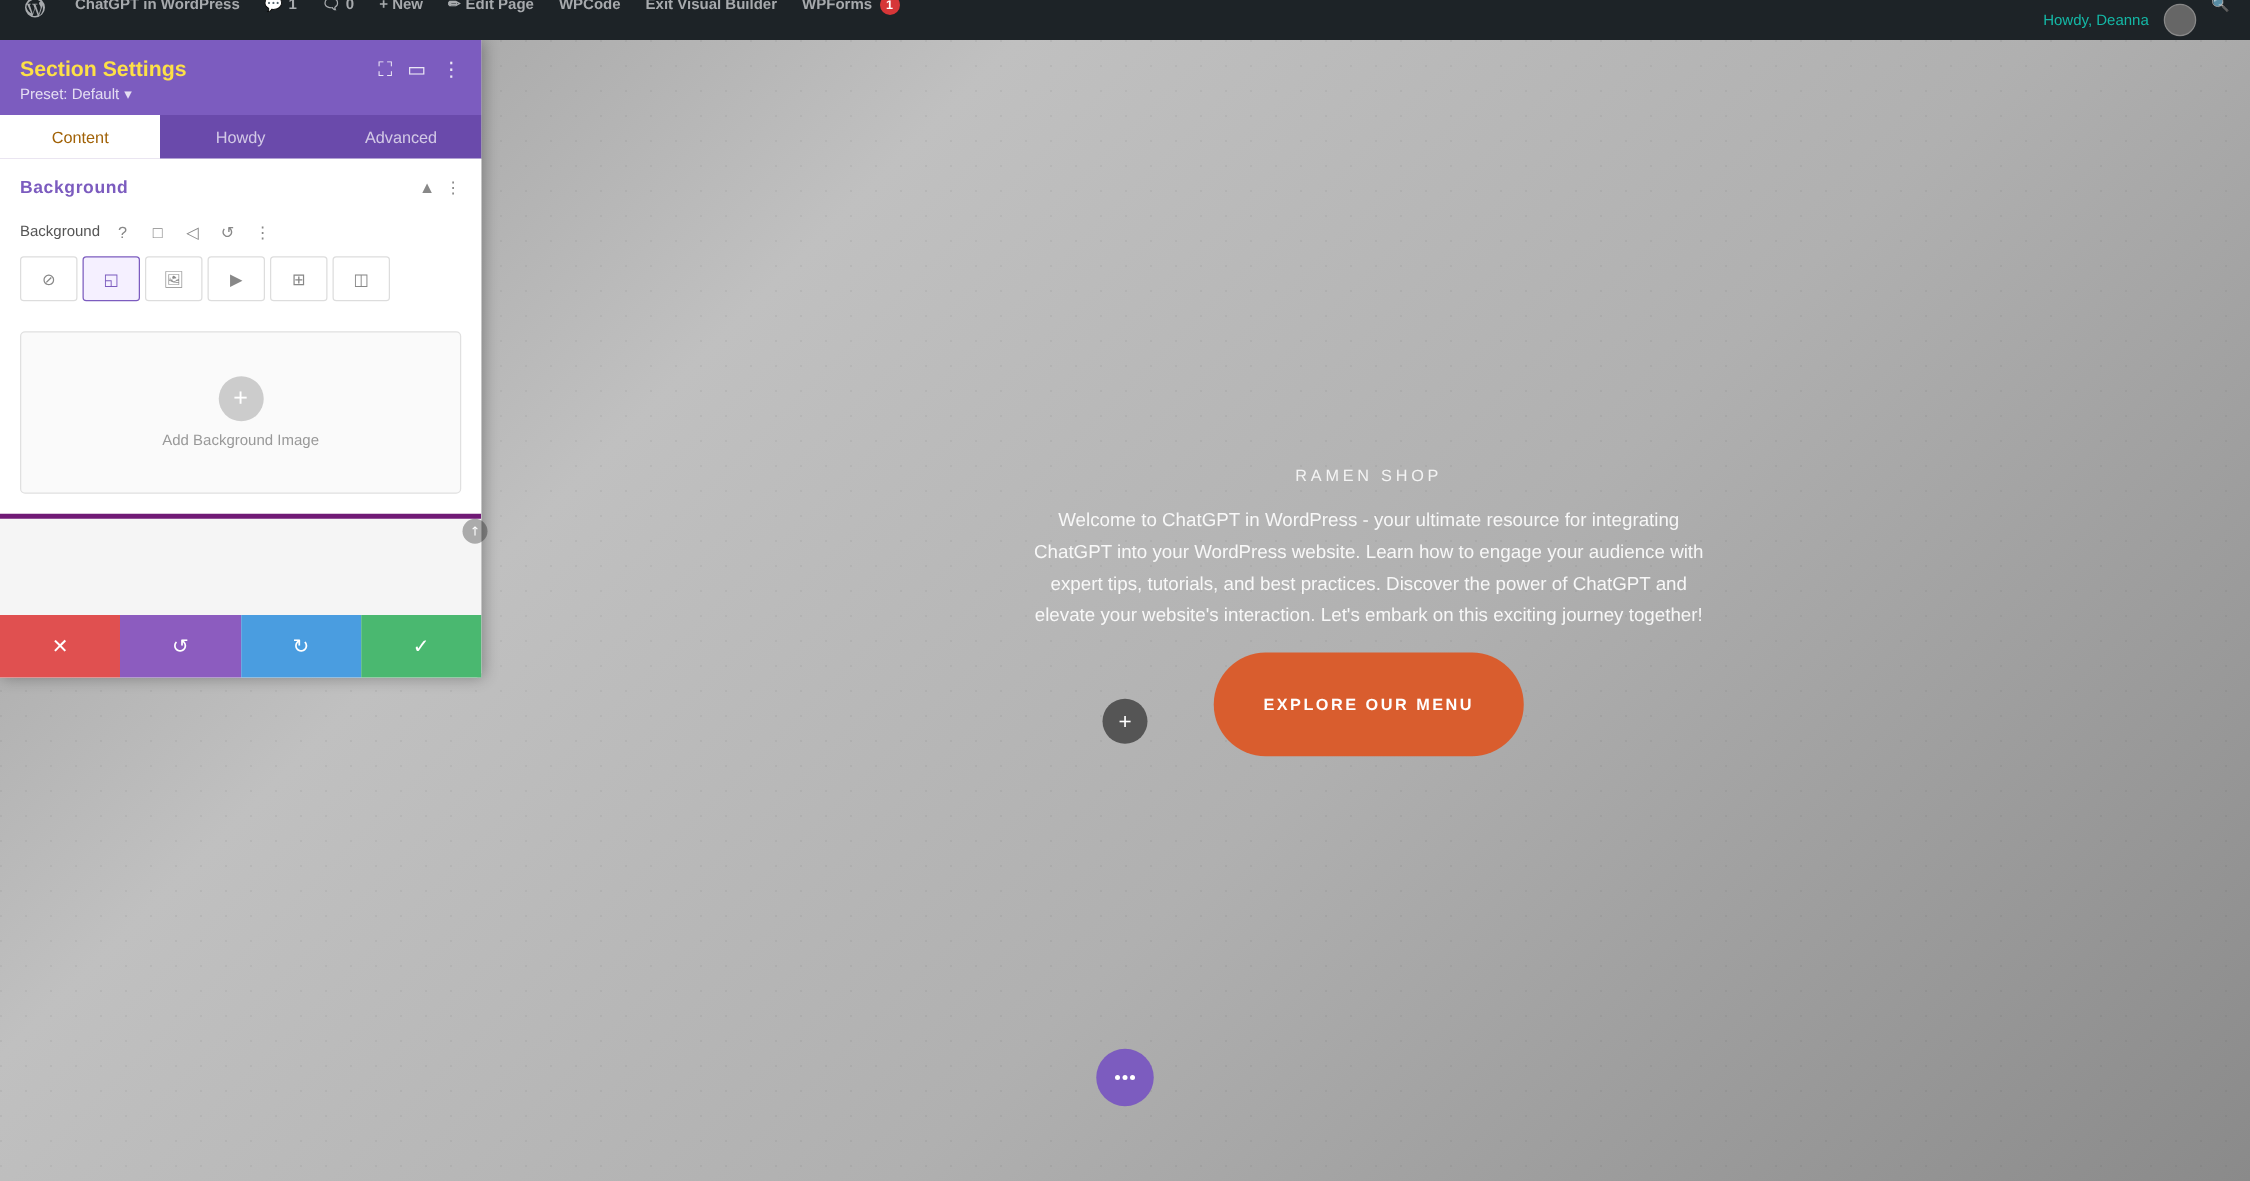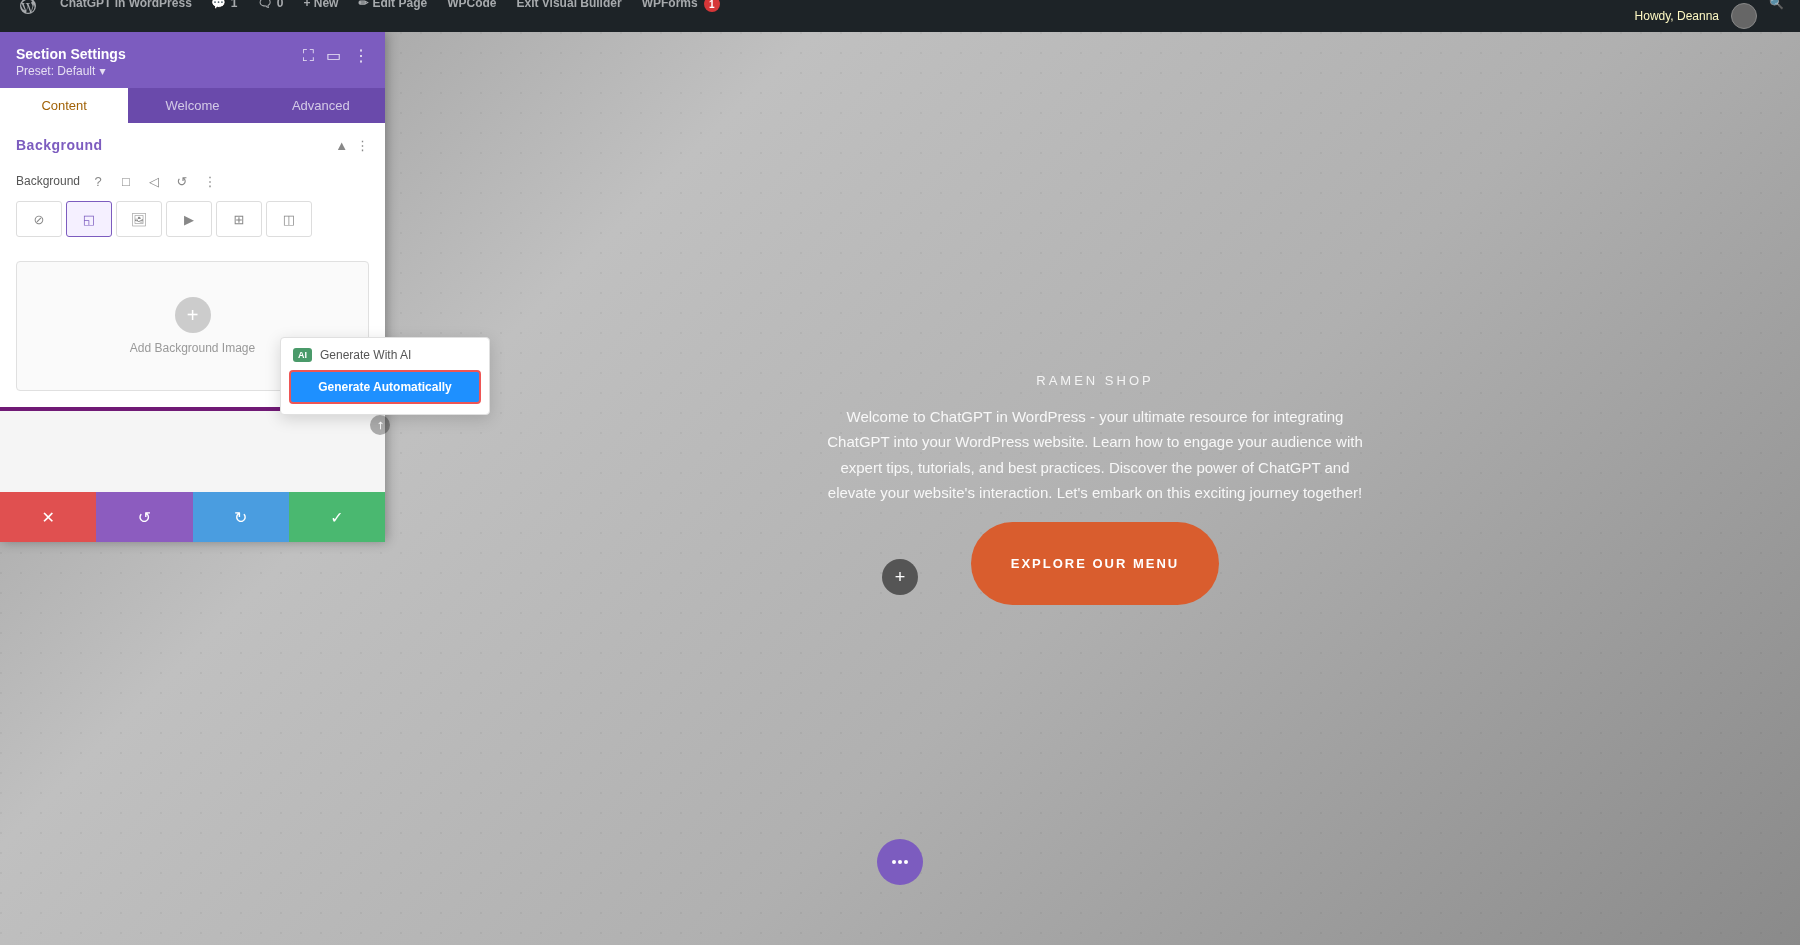--- a/index.html
+++ b/index.html
@@ -49,21 +49,21 @@
       margin-left: 2px;
     }
     .admin-bar-right {
       display: flex;
       align-items: center;
       gap: 4px;
       color: #a7aaad;
       font-size: 12px;
     }
     .admin-bar-right .admin-bar-item { color: #a7aaad; }
-    .howdy { color: #fef9c3; font-size: 12px; padding: 0 8px; }
+    .howdy { color: #14b8a6; font-size: 12px; padding: 0 8px; }
     .avatar-placeholder {
       width: 26px; height: 26px;
       background: #666;
       border-radius: 50%;
       border: 1px solid #888;
     }
 
     
     .main-area {
       position: relative;
@@ -182,22 +182,22 @@
       border-radius: 0 0 4px 0;
     }
     .panel-header {
       background: #7c5cbf;
       padding: 14px 16px 10px;
       display: flex;
       align-items: flex-start;
       justify-content: space-between;
     }
     .panel-title {
-      color: #ffffff;
-      font-size: 14px;
+      color: #fde047;
+      font-size: 17px;
       font-weight: 600;
     }
     .panel-preset {
       color: rgba(255,255,255,0.8);
       font-size: 12px;
       margin-top: 2px;
       display: flex;
       align-items: center;
       gap: 4px;
       cursor: pointer;
@@ -503,21 +503,21 @@
       </div>
       <div class="panel-header-icons">
         <span>⛶</span>
         <span>▭</span>
         <span>⋮</span>
       </div>
     </div>
 
     <div class="panel-tabs">
       <div class="panel-tab active">Content</div>
-      <div class="panel-tab">Welcome</div>
+      <div class="panel-tab">Howdy</div>
       <div class="panel-tab">Advanced</div>
     </div>
 
     <div class="panel-body">
 
       <div class="bg-section">
         <div class="bg-section-header">
           <span class="bg-section-title">Background</span>
           <div class="bg-section-icons">
             <span>▲</span>
@@ -575,25 +575,18 @@
       </div>
       <div class="panel-footer-btn redo">
         <span>↻</span>
       </div>
       <div class="panel-footer-btn save">
         <span>✓</span>
       </div>
     </div>
   </div>
 
-  <div class="ai-dropdown">
-    <div class="ai-dropdown-header">
-      <span class="ai-badge">AI</span>
-      <span class="ai-dropdown-title">Generate With AI</span>
-    </div>
-    <button class="ai-generate-btn">Generate Automatically</button>
-  </div>
 
   <div class="resize-handle">
     <span>↗</span>
   </div>
 
 </div>
 
 </body></html>

